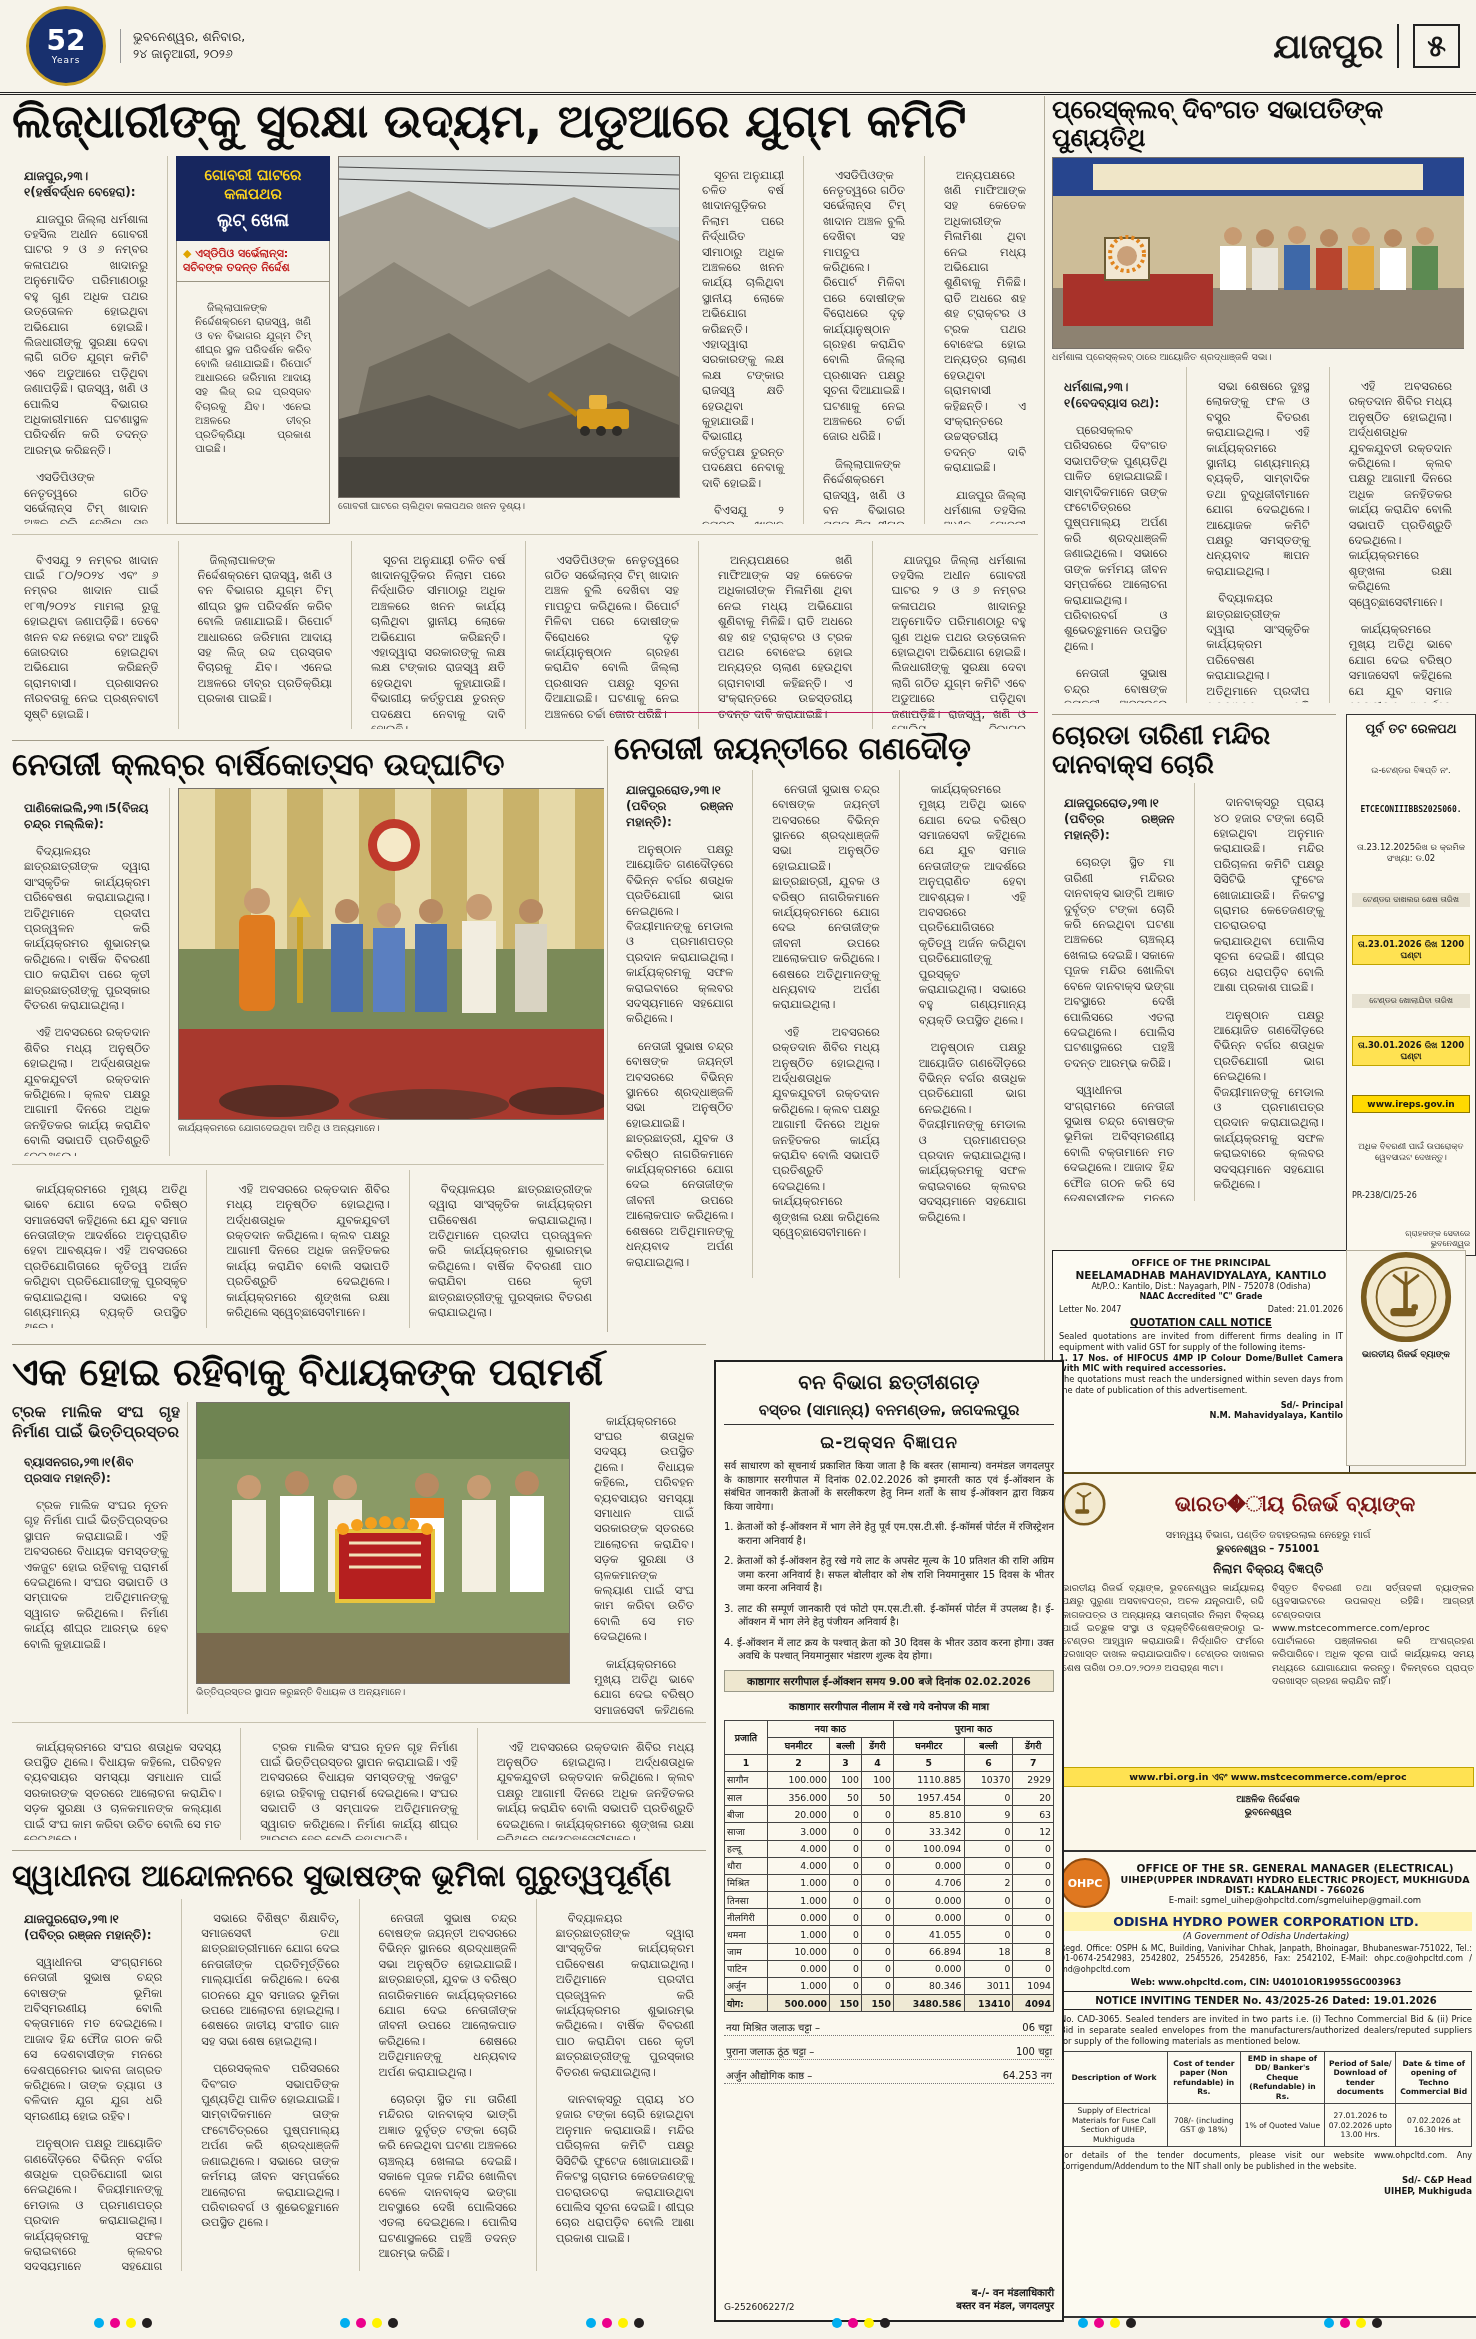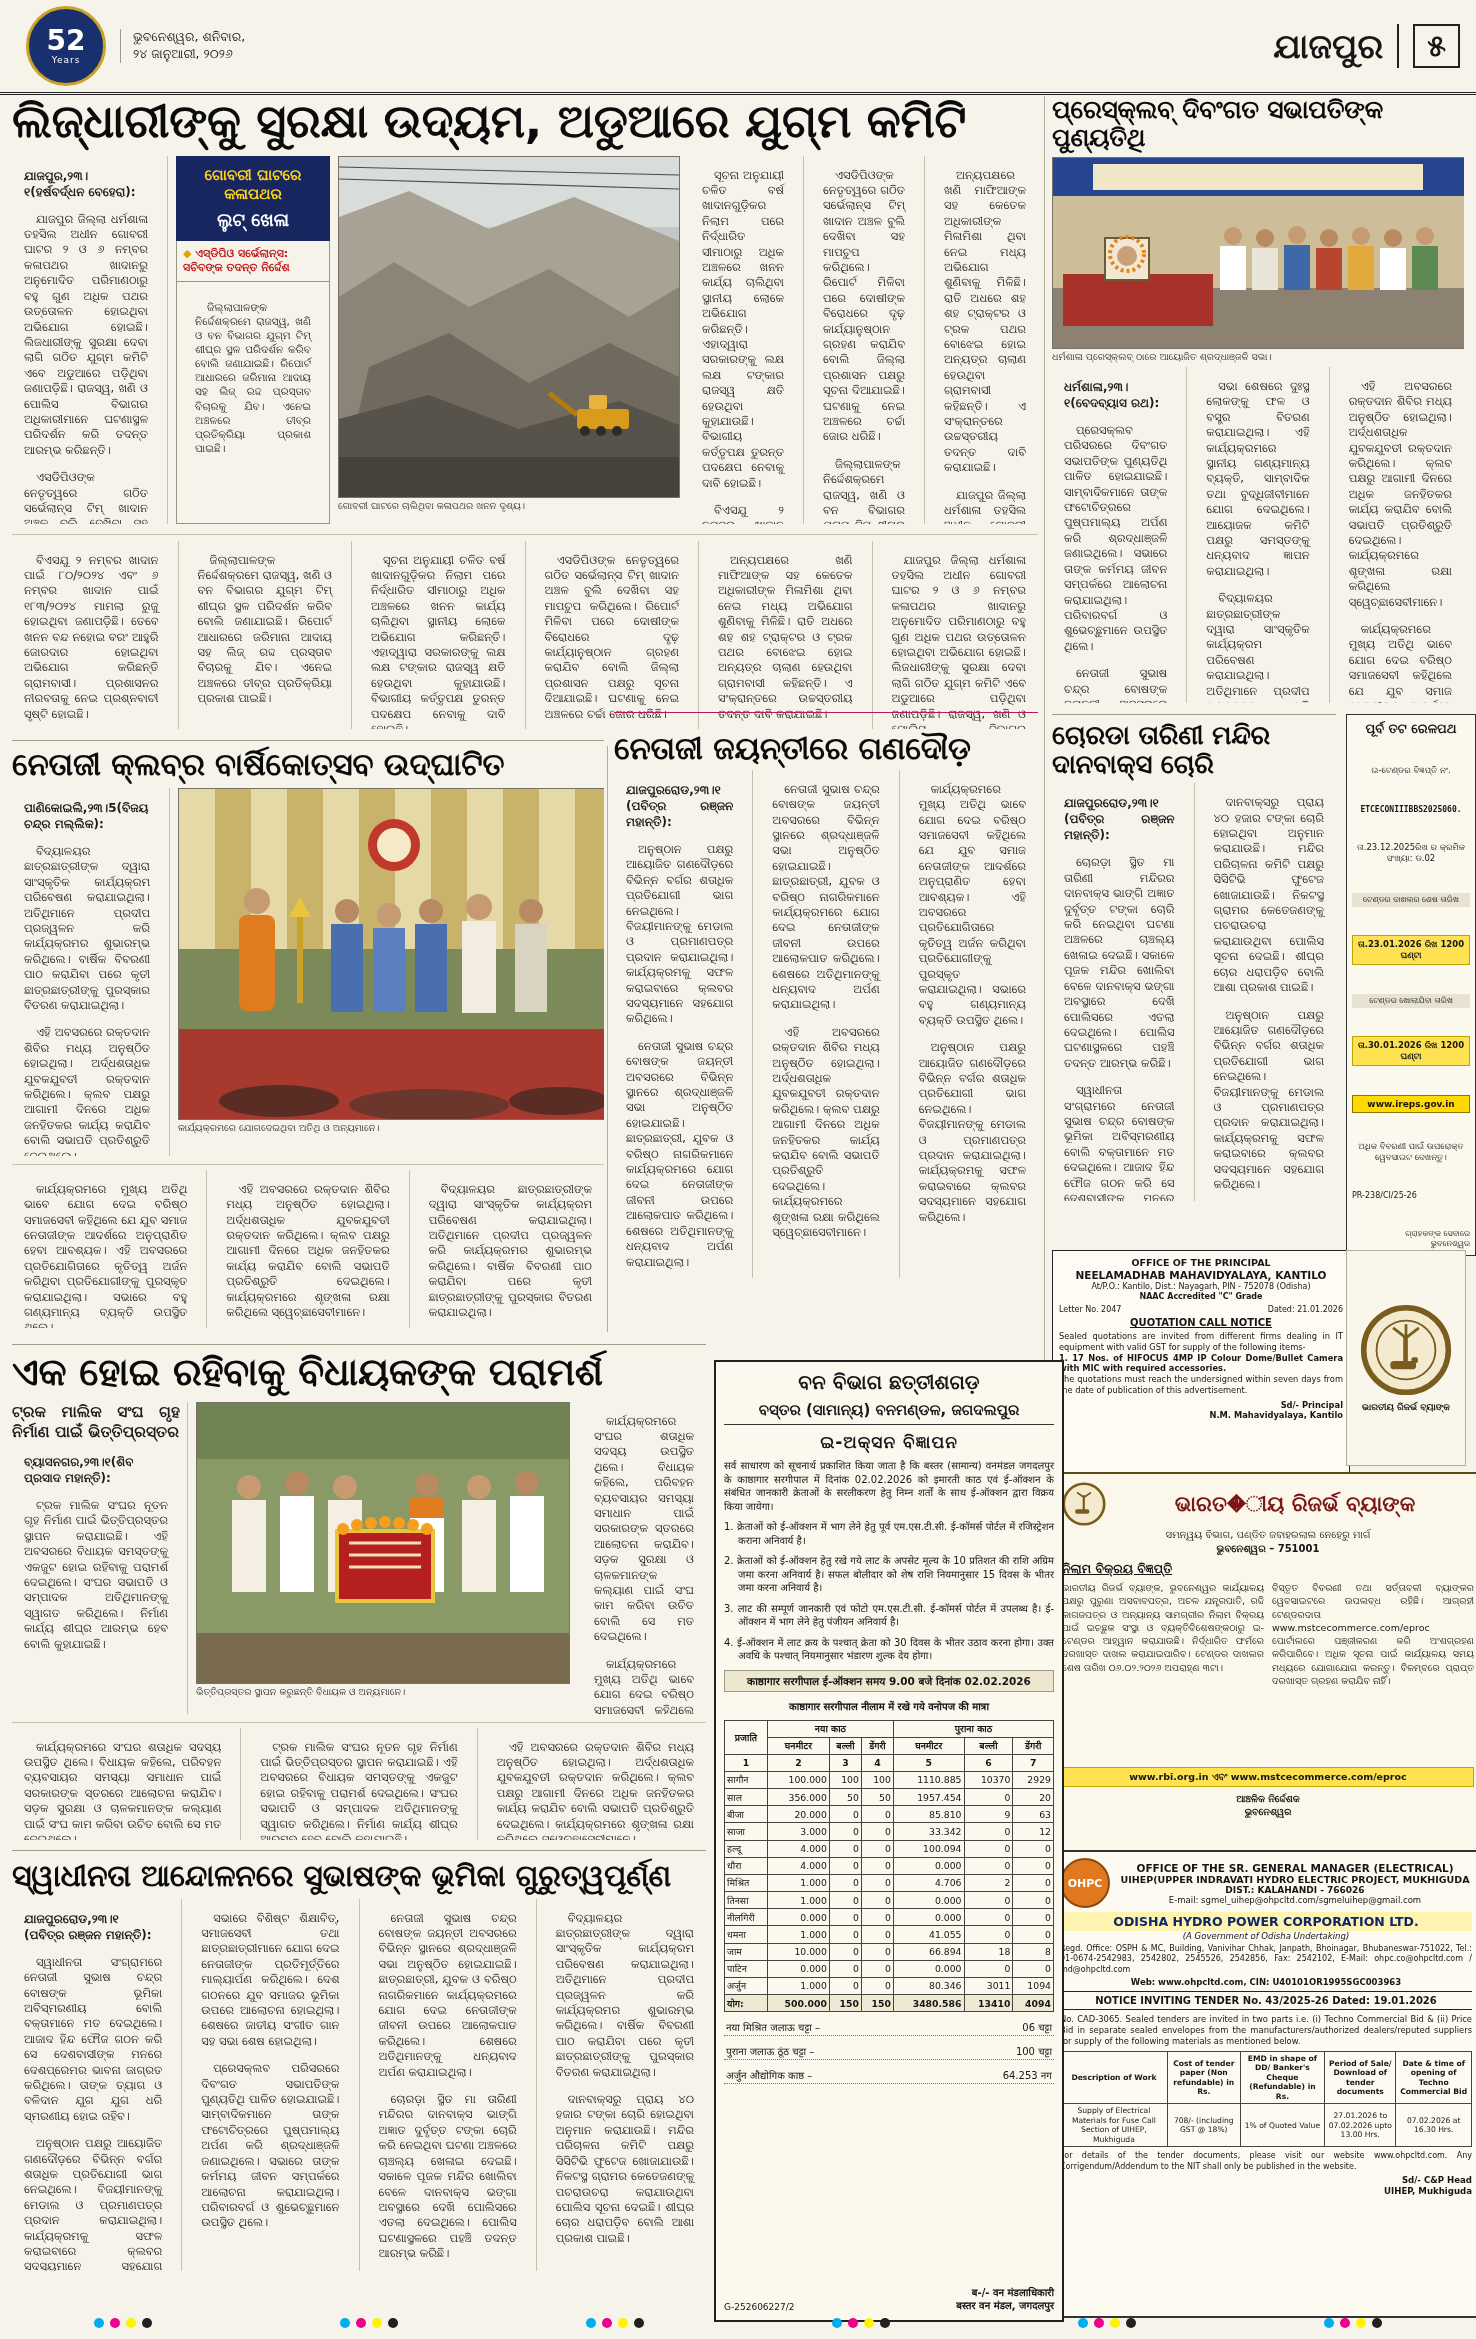--- a/index.html
+++ b/index.html
@@ -77,29 +77,29 @@
   #quotation .q2{font-size:10.5px;font-weight:800}
   #quotation .q3{font-size:8px}
   #quotation .q4{font-size:8px;font-weight:700}
   #quotation .q-row{display:flex;justify-content:space-between;font-size:8px;margin-top:3px}
   #quotation .q-title{text-align:center;font-weight:800;font-size:10px;text-decoration:underline;margin:3px 0}
   #quotation .q-body{font-size:8.3px;line-height:1.3;text-align:justify}
   #quotation .q-sign{text-align:right;font-size:8.3px;font-weight:700;line-height:1.3;margin-top:4px}
 
   
   #rbi-emblem{left:1346px;top:1250px;width:118px;height:214px;display:flex;flex-direction:column;
-              align-items:center;justify-content:center;gap:6px;border:1px solid #b3ad9b;background:#f9f6ec}
+              align-items:center;justify-content:flex-start;gap:6px;border:1px solid #b3ad9b;background:#f9f6ec}
   #rbi-emblem .e-cap{font-size:9px;font-weight:700;text-align:center}
 
   
   #rbi{left:1052px;top:1472px;width:412px;height:370px;border:2px solid #5a4a16;background:#fbf7ea;padding:8px;overflow:hidden}
   #rbi .rb-head{display:flex;align-items:center;gap:10px}
   #rbi .rb-name{font-size:21px;font-weight:800;color:#7a1616}
   #rbi .rb-addr{font-size:10px;text-align:center;line-height:1.35;margin-top:2px}
-  #rbi .rb-title{font-weight:800;font-size:12.5px;margin:6px 0 4px;text-decoration:underline}
+  #rbi .rb-title{text-align:center;font-weight:800;font-size:12.5px;margin:6px 0 4px;}
   #rbi .rb-cols{display:flex;gap:8px;height:180px}
   #rbi .rb-col{flex:1;font-size:9.5px;line-height:1.4;text-align:justify;overflow:hidden}
   #rbi .rb-band{background:#ffe252;border:1px solid #bfa400;font-weight:700;font-size:9.5px;text-align:center;padding:3px;margin-top:6px}
   #rbi .rb-sign{text-align:center;font-size:9.5px;font-weight:700;line-height:1.35;margin-top:6px}
 
   
   #ohpc{left:1052px;top:1850px;width:412px;height:452px;border:2px solid #333;background:#fcfaf1;padding:6px;overflow:hidden}
   #ohpc .o-head{display:flex;gap:8px;align-items:center}
   #ohpc .o-logo{width:46px;height:46px;border-radius:50%;background:#e07820;color:#fff;font-weight:800;font-size:11px;
                 display:flex;align-items:center;justify-content:center;flex:none;border:2px solid #8d4a10}

